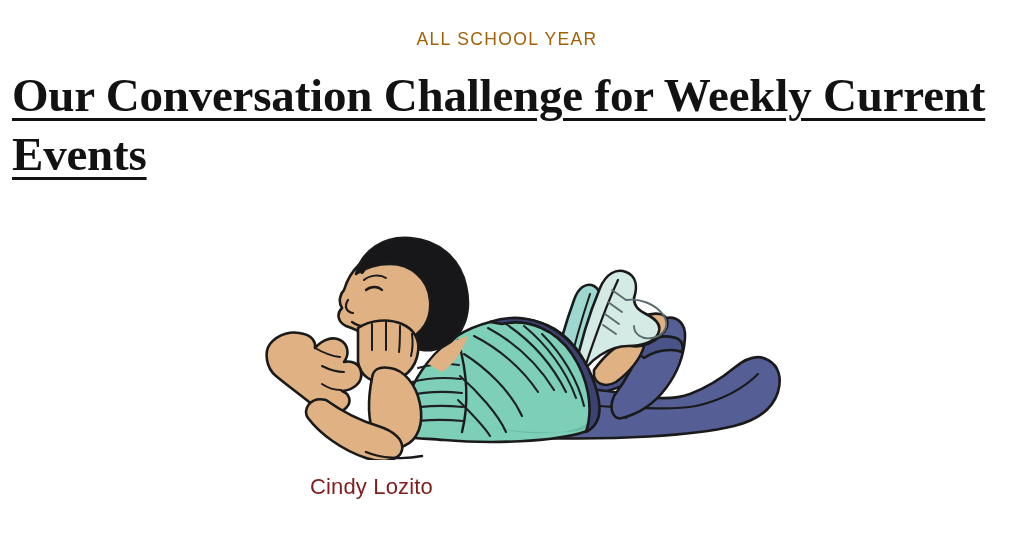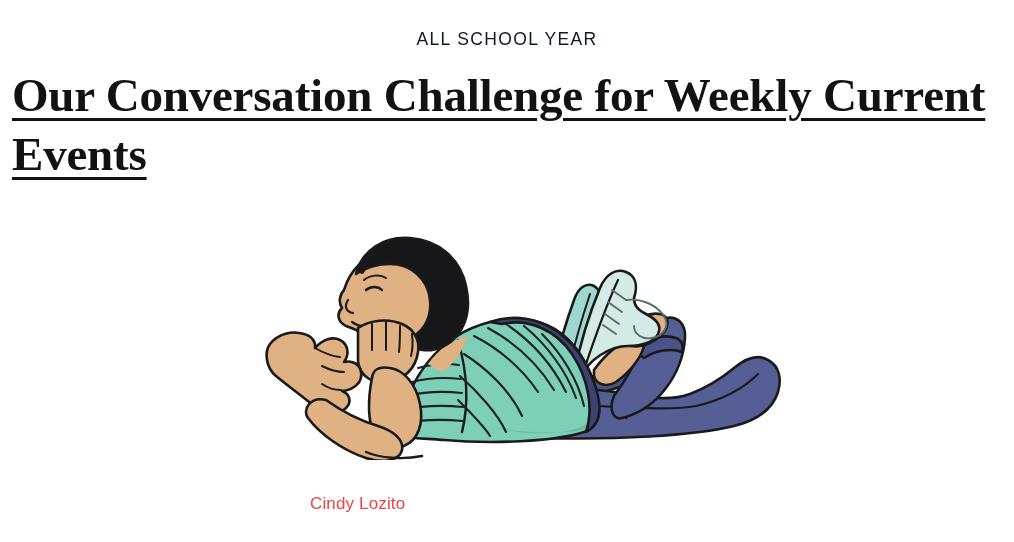--- a/index.html
+++ b/index.html
@@ -27,21 +27,21 @@
   .kicker {
     position: absolute;
     top: 29px;
     left: 0;
     width: 1014px;
     text-align: center;
     font-family: "Liberation Sans", sans-serif;
     font-size: 17.5px;
     font-weight: 400;
     letter-spacing: 1.35px;
-    color: #0f172a;
+    color: #a16207;
     line-height: 1.2;
     white-space: nowrap;
   }
 
   
   .headline-wrap {
     position: absolute;
     top: 66px;
     left: 0;
     width: 1014px;
@@ -71,27 +71,26 @@
     height: 232px;
   }
   .illustration svg { display: block; width: 100%; height: 100%; }
 
   
   .caption {
     position: absolute;
     left: 310px;
     top: 473px;
     font-family: "Liberation Sans", sans-serif;
-    font-size: 17px;
+    font-size: 22px;
     font-weight: 400;
-    color: #ef4444;
+    color: #7f1d1d;
     letter-spacing: 0.15px;
     line-height: 1.25;
     white-space: nowrap;
-    margin-top: 20px;
   }
 </style>
 </head>
 <body>
 
 <div class="page">
 
   <div class="kicker">ALL SCHOOL YEAR</div>
 
   <div class="headline-wrap">

